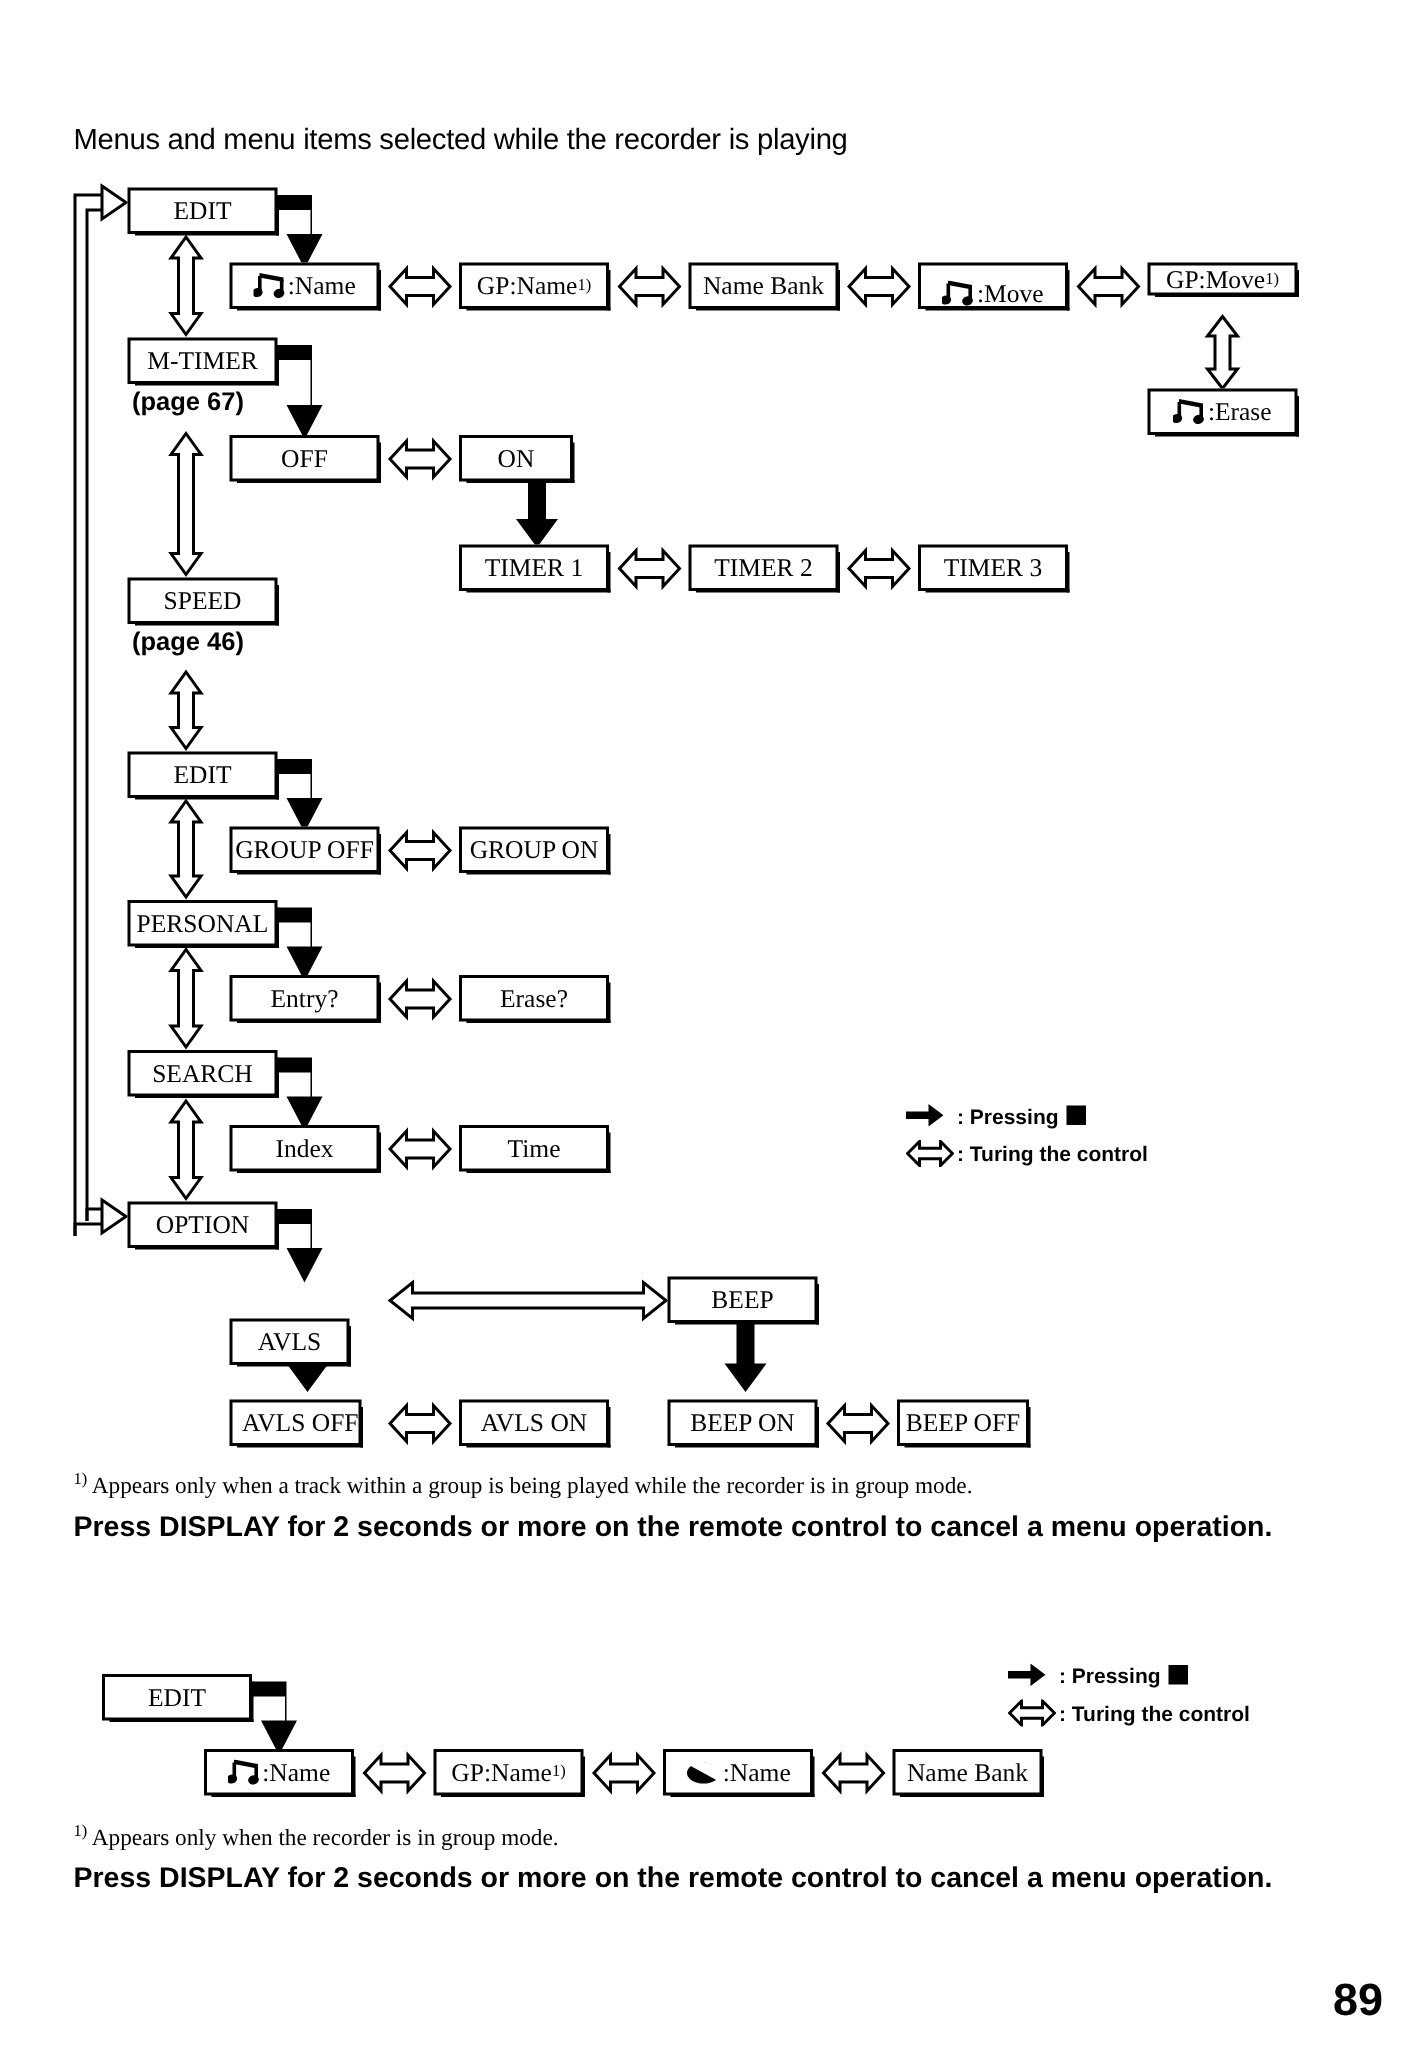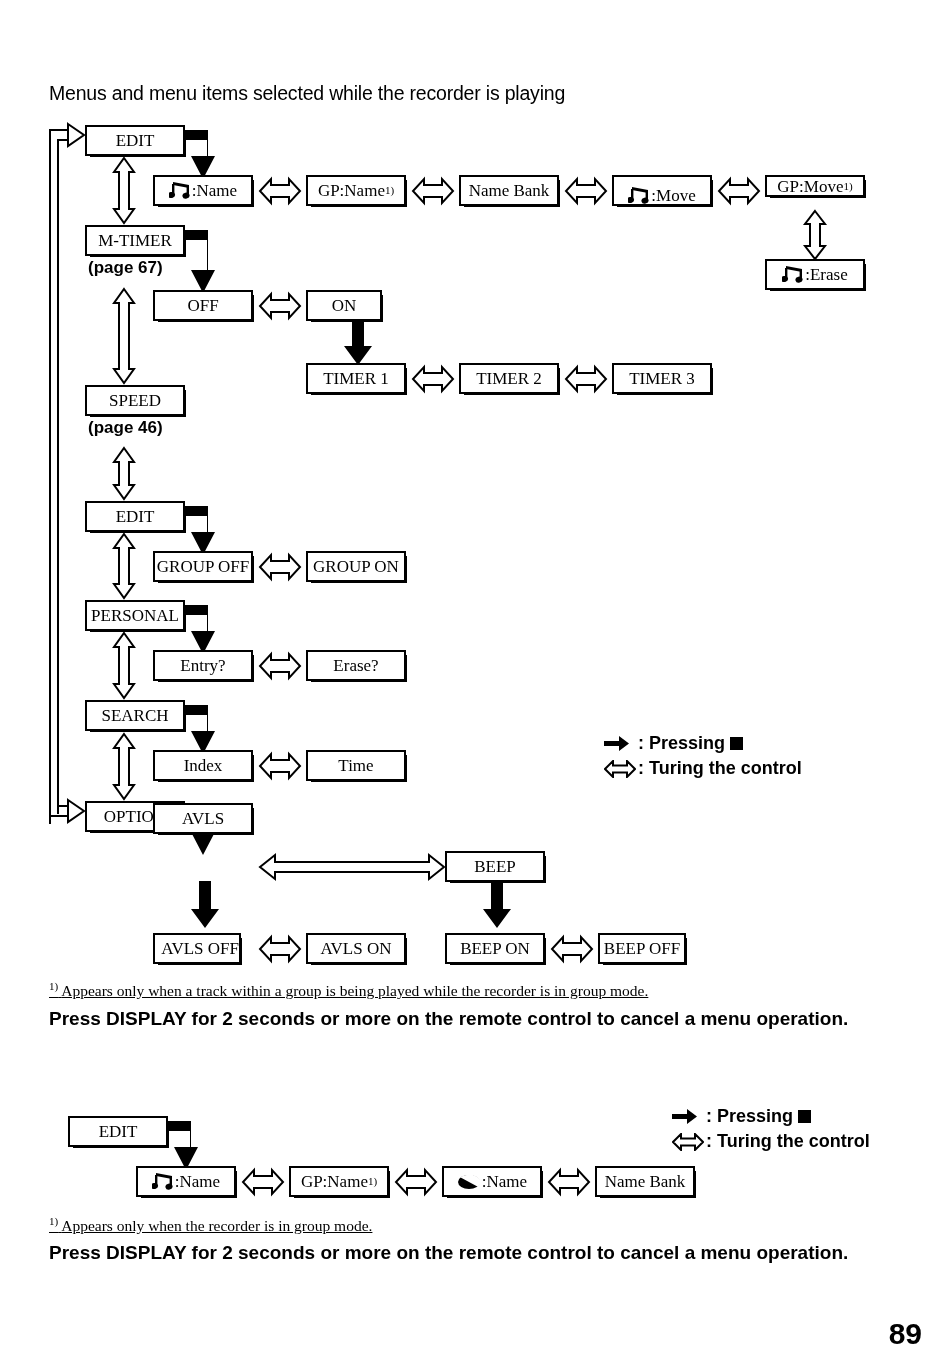--- a/index.html
+++ b/index.html
@@ -19,21 +19,21 @@
     white-space:nowrap;
   }
   .body-bold{
     position:absolute;
     font-family:"Liberation Sans",sans-serif;
     font-weight:bold;font-size:19px;line-height:25px;
   }
   .footnote{
     position:absolute;
     font-family:"Liberation Serif",serif;
-    font-size:15.5px;line-height:19px;white-space:nowrap;text-decoration:underline;
+    font-size:15.5px;line-height:19px;white-space:nowrap;
   }
   .footnote sup{font-size:11px;}
   .pageno{
     position:absolute;right:28px;bottom:16px;
     font-family:"Liberation Sans",sans-serif;
     font-weight:bold;font-size:30px;
   }
 
   
   .box{
@@ -64,21 +64,21 @@
   .ic svg{display:block;}
 
   
   .arr{position:absolute;z-index:5;}
   .arr svg{display:block;overflow:visible;}
 
   
   .legend{
     position:absolute;
     font-family:"Liberation Sans",sans-serif;
-    font-weight:bold;font-size:18px;
+    font-weight:bold;font-size:14px;
     white-space:nowrap;
   }
   .legend .row{display:flex;align-items:center;height:25px;}
   .legend .gl{width:34px;display:flex;align-items:center;}
   .sq{display:inline-block;width:13px;height:13px;background:#000;margin-left:5px;vertical-align:-1px;}
 </style>
 </head>
 <body>
 
 <div class="page">
@@ -345,21 +345,21 @@
   </div>
   <div class="arr" style="left:259px;top:753px;">
     <svg width="42" height="26" viewBox="0 0 42 26">
       <path d="M12 1 L12 7 L30 7 L30 1 L41 13 L30 25 L30 19 L12 19 L12 25 L1 13 Z" fill="#fff" stroke="#000" stroke-width="2" stroke-linejoin="miter"></path>
     </svg>
   </div>
   <div class="box sh" style="left:306px;top:750px;width:100px;height:31px;">
     <span>Time</span>
   </div>
 
-  <div class="box sh" style="left:153px;top:803px;width:100px;height:31px;">
+  <div class="box sh" style="left:153px;top:879px;width:80px;height:31px;">
     <span>AVLS</span>
   </div>
 
   <div class="arr" style="left:259px;top:854px;">
     <svg width="186" height="26" viewBox="0 0 186 26">
       <path d="M16 1 L16 8 L170 8 L170 1 L185 13 L170 25 L170 18 L16 18 L16 25 L1 13 Z" fill="#fff" stroke="#000" stroke-width="2" stroke-linejoin="miter"></path>
     </svg>
   </div>
 
   <div class="box sh" style="left:445px;top:851px;width:100px;height:31px;">

